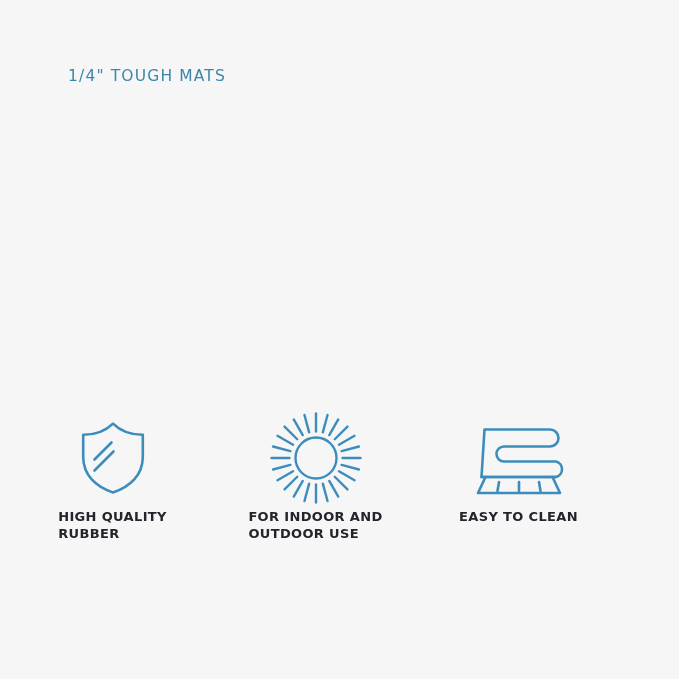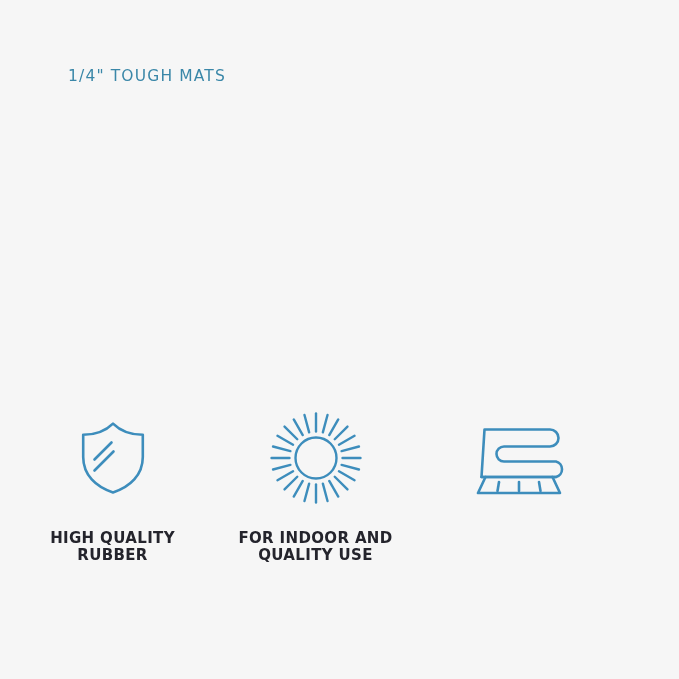--- a/index.html
+++ b/index.html
@@ -71,24 +71,23 @@
   .feature:nth-child(2) { margin-left: 0px; }
   .feature:nth-child(3) { margin-left: 0px; }
 
   .icon-wrap {
     height: 100px;
     display: flex;
     align-items: center;
     justify-content: center;
   }
   .caption {
-    margin-top: 22px;
-    text-align: center;
+    margin-top: 0;
     font-family: "DejaVu Sans", sans-serif;
-    font-size: 15px;
+    font-size: 13px;
     font-weight: 700;
     letter-spacing: 0.35px;
     line-height: 17px;
     color: #24242c;
     white-space: pre-line;
   }
 </style>
 </head>
 <body>
 
@@ -137,34 +136,35 @@
               <line x1="21.50" y1="48.00" x2="3.50" y2="48.00"></line>
               <line x1="22.40" y1="41.14" x2="5.02" y2="36.48"></line>
               <line x1="25.05" y1="34.75" x2="9.46" y2="25.75"></line>
               <line x1="29.26" y1="29.26" x2="16.53" y2="16.53"></line>
               <line x1="34.75" y1="25.05" x2="25.75" y2="9.46"></line>
               <line x1="41.14" y1="22.40" x2="36.48" y2="5.02"></line>
             </g>
         </svg>
       </div>
       <div class="caption">FOR INDOOR AND
-QUALITY USE</div>
+OUTDOOR USE</div>
     </div>
 
     <div class="feature">
       <div class="icon-wrap">
         <svg width="94" height="76" viewBox="0 0 94 76" fill="none" stroke="#3d8dbc" stroke-width="2.6" stroke-linecap="round" stroke-linejoin="round">
 
           <path d="M12.5 9.5 L 78 9.5 A 8.5 8.5 0 0 1 78 26.5 L 32 26.5 A 7.5 7.5 0 0 0 32 41.5 L 84 41.5 A 8 8 0 0 1 84 57 L 9.5 57 Z"></path>
 
           <line x1="9.5" y1="57" x2="84" y2="57"></line>
 
           <path d="M13.5 57 L 6 73 L 88 73 L 80.5 57"></path>
 
           <line x1="27" y1="62" x2="25.5" y2="71"></line>
           <line x1="47" y1="62" x2="47" y2="71"></line>
           <line x1="67" y1="62" x2="68.5" y2="71"></line>
         </svg>
       </div>
+      <div class="caption">EASY TO CLEAN</div>
     </div>
 
   </div>
 </div>
 
 </body></html>

